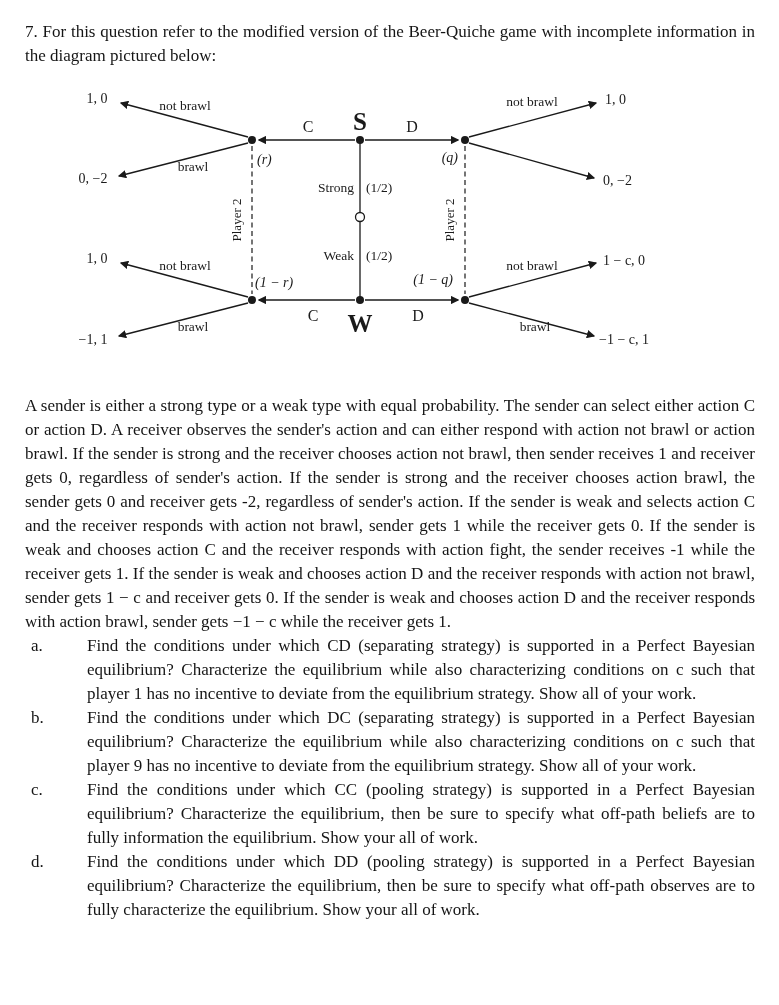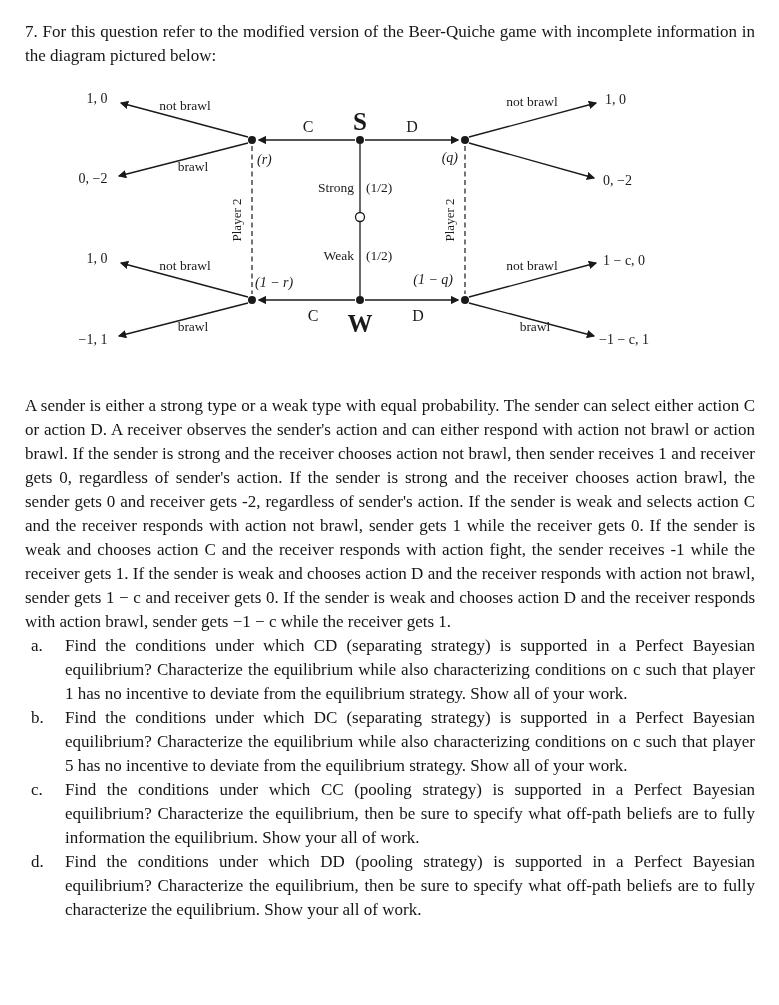--- a/index.html
+++ b/index.html
@@ -38,20 +38,21 @@
     line-height: 24px;
   }
   .part-label {
     flex: 0 0 40px;
     box-sizing: border-box;
     padding-left: 6px;
   }
   .part-text {
     flex: 1;
     text-align: justify;
+    margin-left: 22px;
   }
   
   svg text { fill: #1a1a1a; }
   .d-label  { font: 13.5px "Liberation Serif", serif; }
   .d-payoff { font: 14px "Liberation Serif", serif; }
   .d-action { font: 16px "Liberation Serif", serif; }
   .d-type   { font: bold 25px "Liberation Serif", serif; }
   .d-belief { font: italic 14px "Liberation Serif", serif; }
   .d-player { font: 13px "Liberation Serif", serif; }
   .d-prob   { font: 13.5px "Liberation Serif", serif; }
@@ -143,25 +144,25 @@
 
   <p class="body-text">A sender is either a strong type or a weak type with equal probability. The sender can select either action C or action D. A receiver observes the sender's action and can either respond with action not brawl or action brawl. If the sender is strong and the receiver chooses action not brawl, then sender receives 1 and receiver gets 0, regardless of sender's action. If the sender is strong and the receiver chooses action brawl, the sender gets 0 and receiver gets -2, regardless of sender's action. If the sender is weak and selects action C and the receiver responds with action not brawl, sender gets 1 while the receiver gets 0. If the sender is weak and chooses action C and the receiver responds with action fight, the sender receives -1 while the receiver gets 1. If the sender is weak and chooses action D and the receiver responds with action not brawl, sender gets 1 − c and receiver gets 0. If the sender is weak and chooses action D and the receiver responds with action brawl, sender gets −1 − c while the receiver gets 1.</p>
 
   <div class="parts">
     <div class="part">
       <span class="part-label">a.</span>
       <span class="part-text">Find the conditions under which CD (separating strategy) is supported in a Perfect Bayesian equilibrium? Characterize the equilibrium while also characterizing conditions on c such that player 1 has no incentive to deviate from the equilibrium strategy. Show all of your work.</span>
     </div>
     <div class="part">
       <span class="part-label">b.</span>
-      <span class="part-text">Find the conditions under which DC (separating strategy) is supported in a Perfect Bayesian equilibrium? Characterize the equilibrium while also characterizing conditions on c such that player 5 has no incentive to deviate from the equilibrium strategy. Show all of your work.</span>
+      <span class="part-text">Find the conditions under which DC (separating strategy) is supported in a Perfect Bayesian equilibrium? Characterize the equilibrium while also characterizing conditions on c such that player 9 has no incentive to deviate from the equilibrium strategy. Show all of your work.</span>
     </div>
     <div class="part">
       <span class="part-label">c.</span>
       <span class="part-text">Find the conditions under which CC (pooling strategy) is supported in a Perfect Bayesian equilibrium? Characterize the equilibrium, then be sure to specify what off-path beliefs are to fully information the equilibrium. Show your all of work.</span>
     </div>
     <div class="part">
       <span class="part-label">d.</span>
-      <span class="part-text">Find the conditions under which DD (pooling strategy) is supported in a Perfect Bayesian equilibrium? Characterize the equilibrium, then be sure to specify what off-path beliefs are to fully characterize the equilibrium. Show your all of work.</span>
+      <span class="part-text">Find the conditions under which DD (pooling strategy) is supported in a Perfect Bayesian equilibrium? Characterize the equilibrium, then be sure to specify what off-path observes are to fully characterize the equilibrium. Show your all of work.</span>
     </div>
   </div>
 
 </div>
 
 </body></html>

